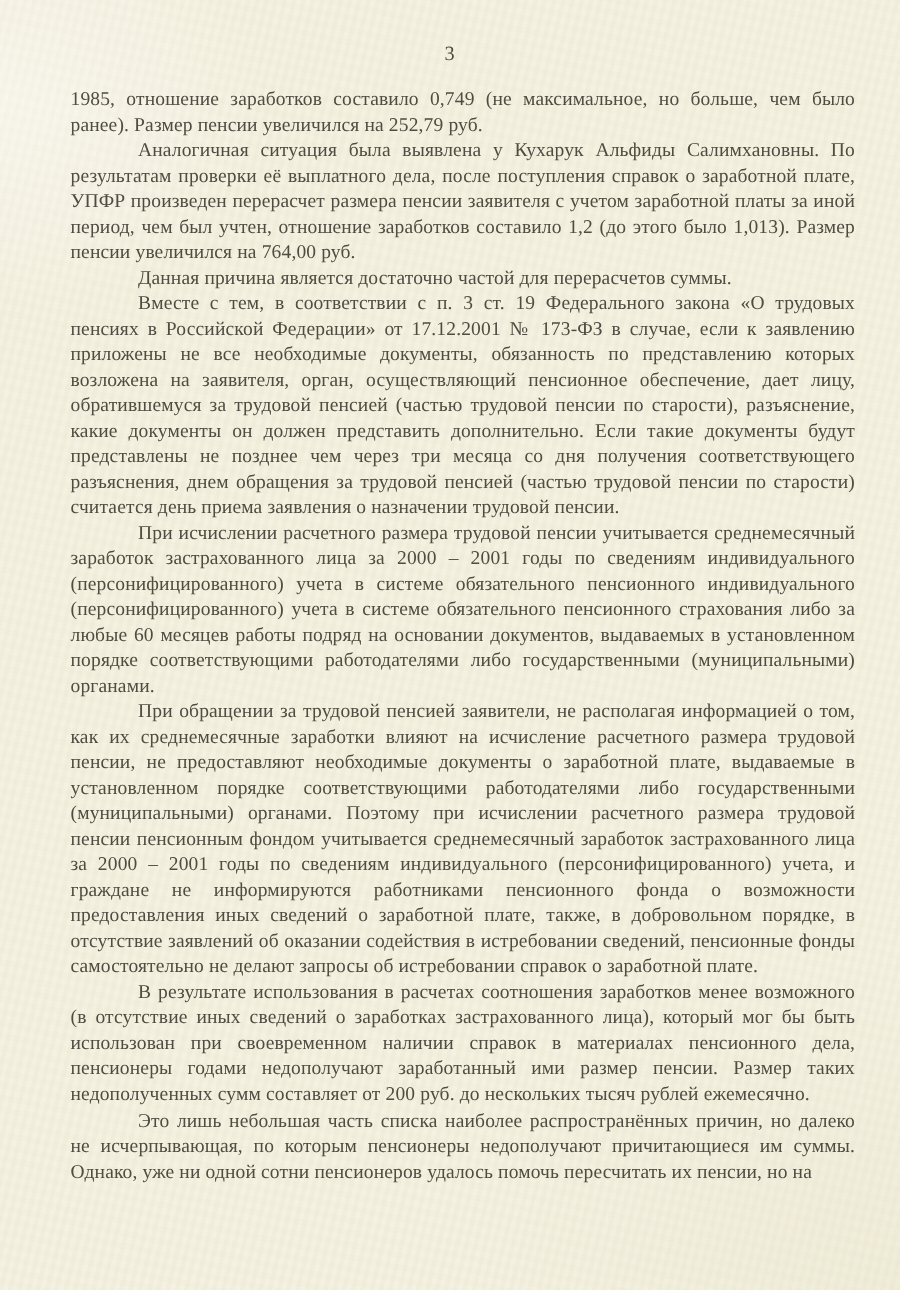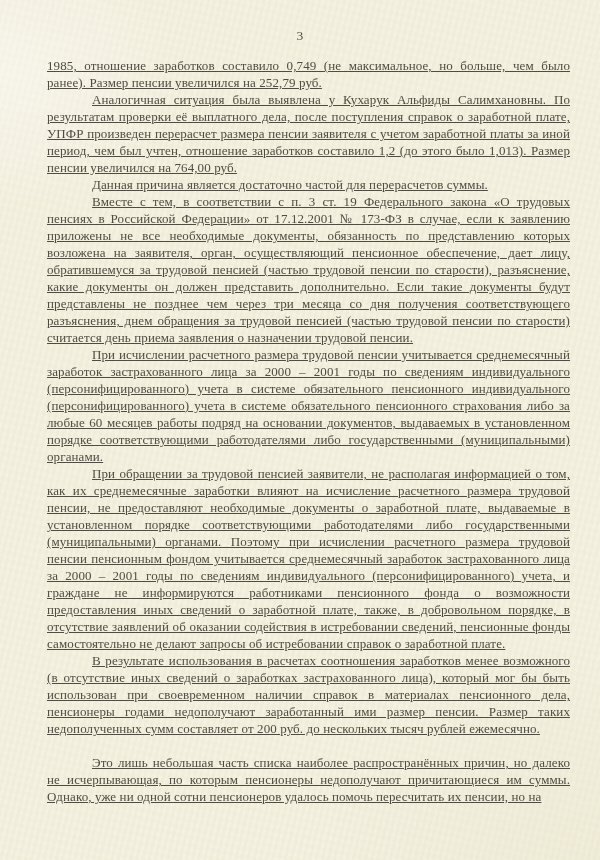--- a/index.html
+++ b/index.html
@@ -31,28 +31,27 @@
     font-size:13.5px;
     letter-spacing:.5px;
   }
   .content{
     margin:13px 30px 0 47px;   
     width:523px;
     font-size:13px;
     line-height:17px;
     text-align:justify;
     letter-spacing:.1px;
-    text-decoration:underline;
   }
   .content p{
     margin:0;
     text-indent:45px;
   }
   .content p.no-indent{ text-indent:0; }
-  .content p.spaced{ margin-top:17px; }
+  .content p.spaced{ margin-top:1px; }
 </style>
 </head>
 <body>
 
 <div class="page">
   <div class="page-number">3</div>
 
   <div class="content">
     <p class="no-indent">1985, отношение заработков составило 0,749 (не максимальное, но больше, чем было ранее). Размер пенсии увеличился на 252,79 руб.</p>
     <p>Аналогичная ситуация была выявлена у Кухарук Альфиды Салимхановны. По результатам проверки её выплатного дела, после поступления справок о заработной плате, УПФР произведен перерасчет размера пенсии заявителя с учетом заработной платы за иной период, чем был учтен, отношение заработков составило 1,2 (до этого было 1,013). Размер пенсии увеличился на 764,00 руб.</p>

